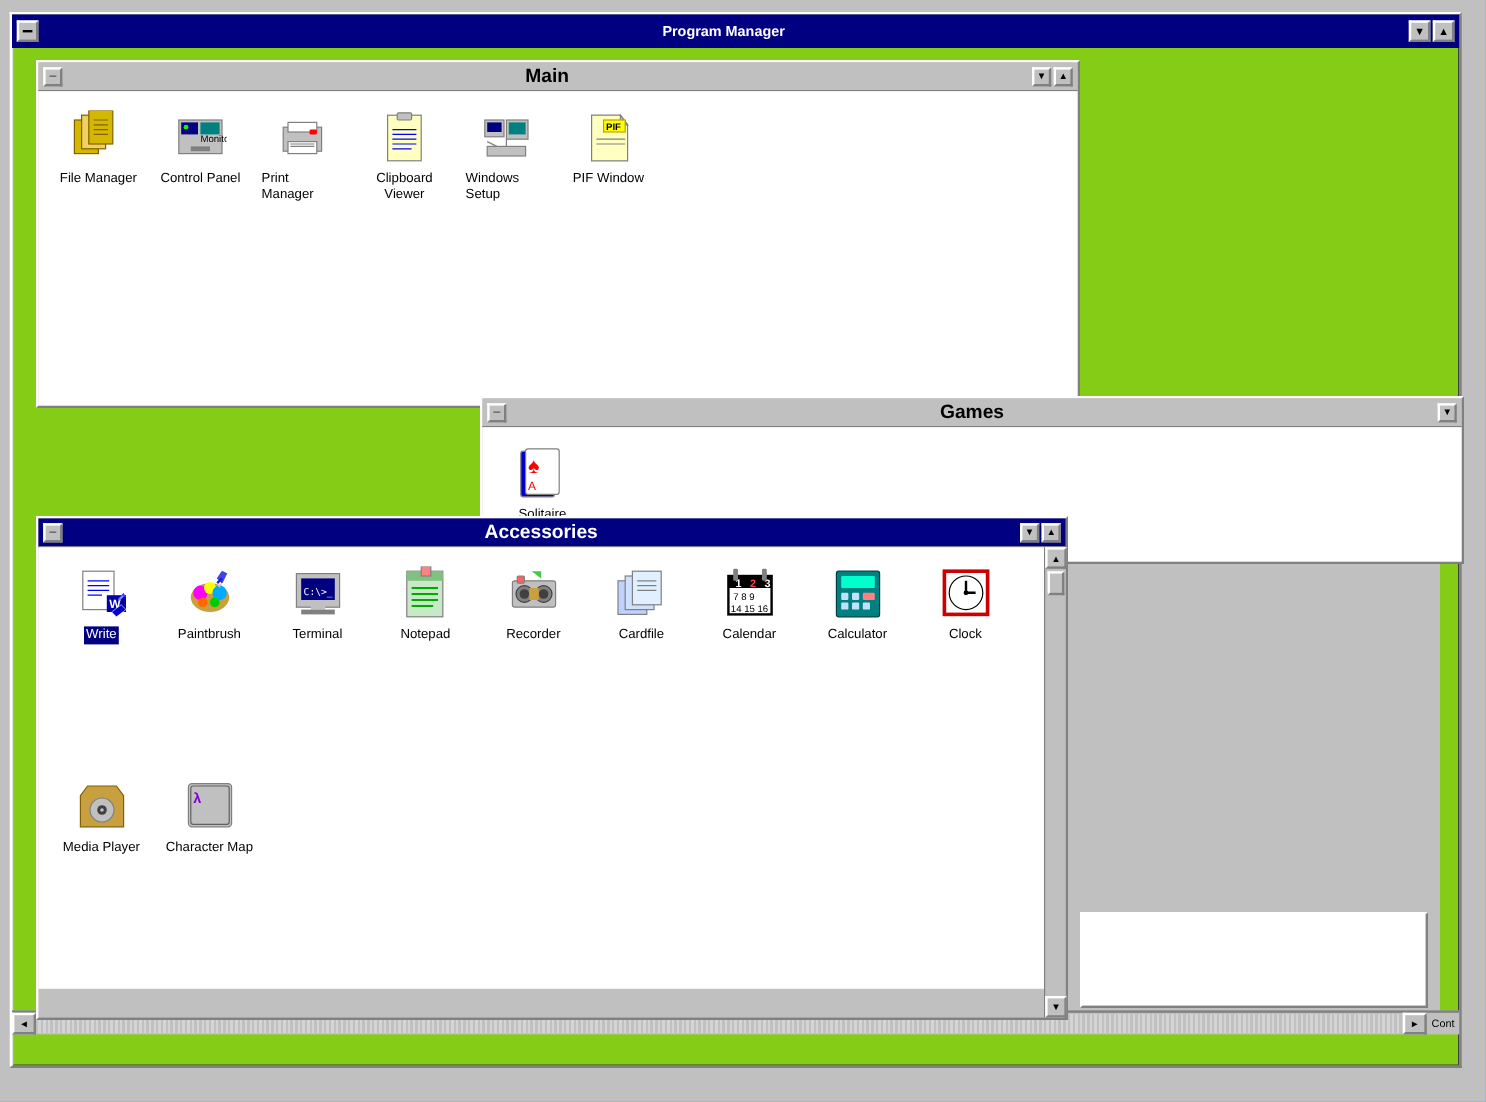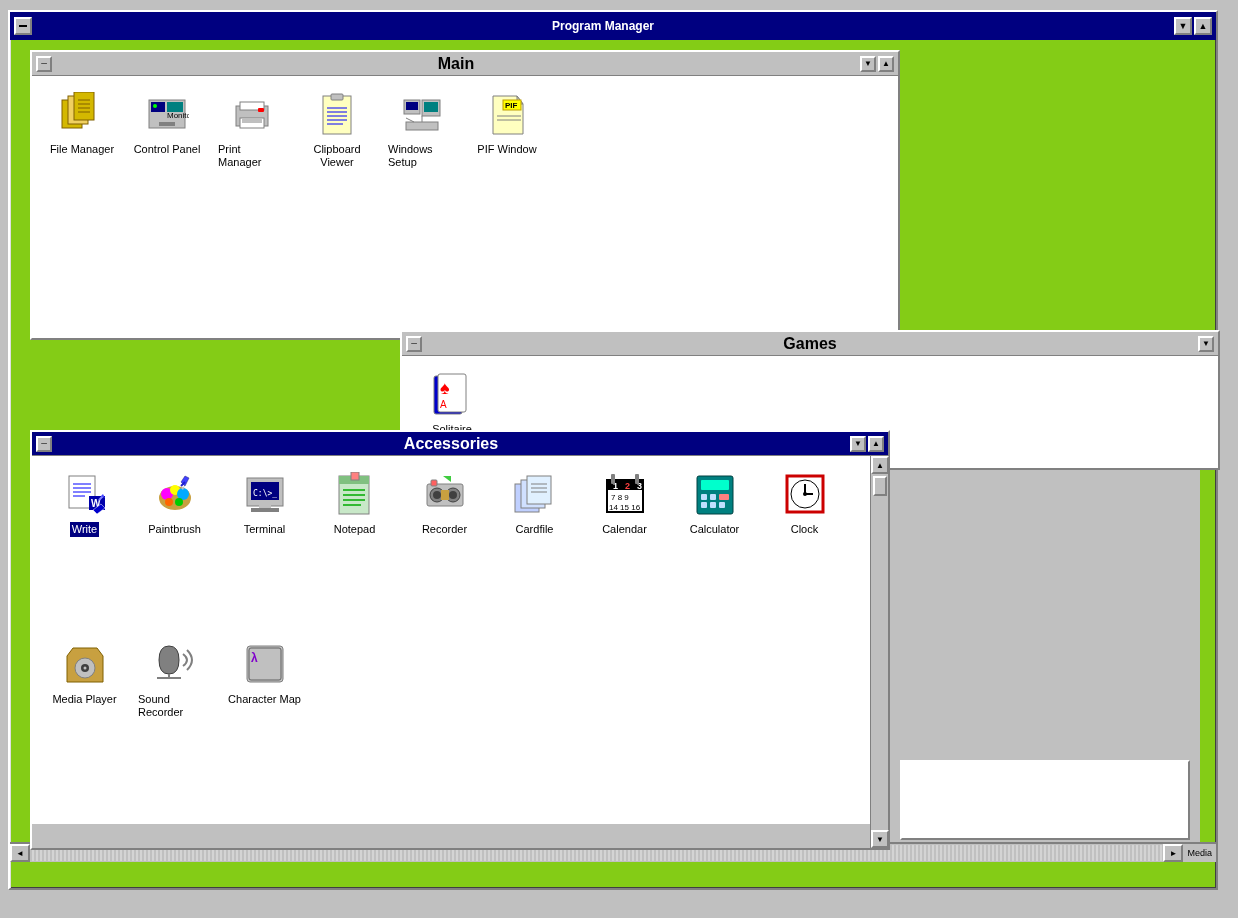--- a/index.html
+++ b/index.html
@@ -529,32 +529,20 @@
               <svg width="44" height="44" viewBox="0 0 44 44">
                 <polygon points="10,6 34,6 40,14 40,40 4,40 4,14" fill="#c8a040" stroke="#806000" stroke-width="1"></polygon>
                 <circle cx="22" cy="26" r="10" fill="#c0c0c0" stroke="#808080" stroke-width="1"></circle>
                 <circle cx="22" cy="26" r="4" fill="#404040"></circle>
                 <circle cx="22" cy="26" r="1.5" fill="#c0c0c0"></circle>
               </svg>
             </div>
             <span class="icon-label">Media Player</span>
           </div>
 
-          <div class="icon-item" style="width:85px;">
-            <div class="icon-image">
-              <svg width="44" height="44" viewBox="0 0 44 44">
-                <path d="M16 4 Q26 4 26 18 Q26 32 16 32 Q6 32 6 18 Q6 4 16 4 Z" fill="#808080" stroke="#404040" stroke-width="1"></path>
-                <line x1="4" y1="36" x2="28" y2="36" stroke="#808080" stroke-width="2"></line>
-                <line x1="16" y1="32" x2="16" y2="36" stroke="#808080" stroke-width="2"></line>
-                <path d="M30 12 Q38 18 30 24" fill="none" stroke="#808080" stroke-width="2"></path>
-                <path d="M34 8 Q44 18 34 28" fill="none" stroke="#808080" stroke-width="2"></path>
-              </svg>
-            </div>
-            <span class="icon-label">Sound Recorder</span>
-          </div>
 
           <div class="icon-item" style="width:85px;">
             <div class="icon-image">
               <svg width="44" height="44" viewBox="0 0 44 44">
                 <rect x="4" y="4" width="36" height="36" fill="#c0c0c0" stroke="#808080" stroke-width="1" rx="3"></rect>
                 <text x="8" y="20" font-size="12" fill="#8000cc" font-weight="bold">λ</text>
                 <rect x="6" y="6" width="32" height="32" fill="none" stroke="#606060" stroke-width="1" rx="2"></rect>
               </svg>
             </div>
             <span class="icon-label">Character Map</span>
@@ -573,17 +561,17 @@
     </div>
 
     <div style="position:absolute; top:390px; left:880px; width:310px; height:420px; background:#c0c0c0;">
       <div style="position:absolute; bottom:0; left:0; right:0; height:80px; border:2px solid; border-color:#ffffff #808080 #808080 #ffffff; background:#fff; margin:10px;"></div>
     </div>
 
     <div style="position:absolute; bottom:0; left:0; right:0; height:20px; background:#c0c0c0; border-top:2px solid #808080; display:flex; align-items:center;">
       <div class="scroll-btn" style="width:20px;height:18px;">◄</div>
       <div class="scroll-track" style="flex:1; height:16px; background: repeating-linear-gradient(90deg, #c0c0c0 0px, #c0c0c0 2px, #d4d4d4 2px, #d4d4d4 4px);"></div>
       <div class="scroll-btn" style="width:20px;height:18px;">►</div>
-      <span style="font-size:9px; padding:0 4px;">Media</span>
+      <span style="font-size:9px; padding:0 4px;">Cont</span>
     </div>
 
   </div>
 </div>
 
 </body></html>

